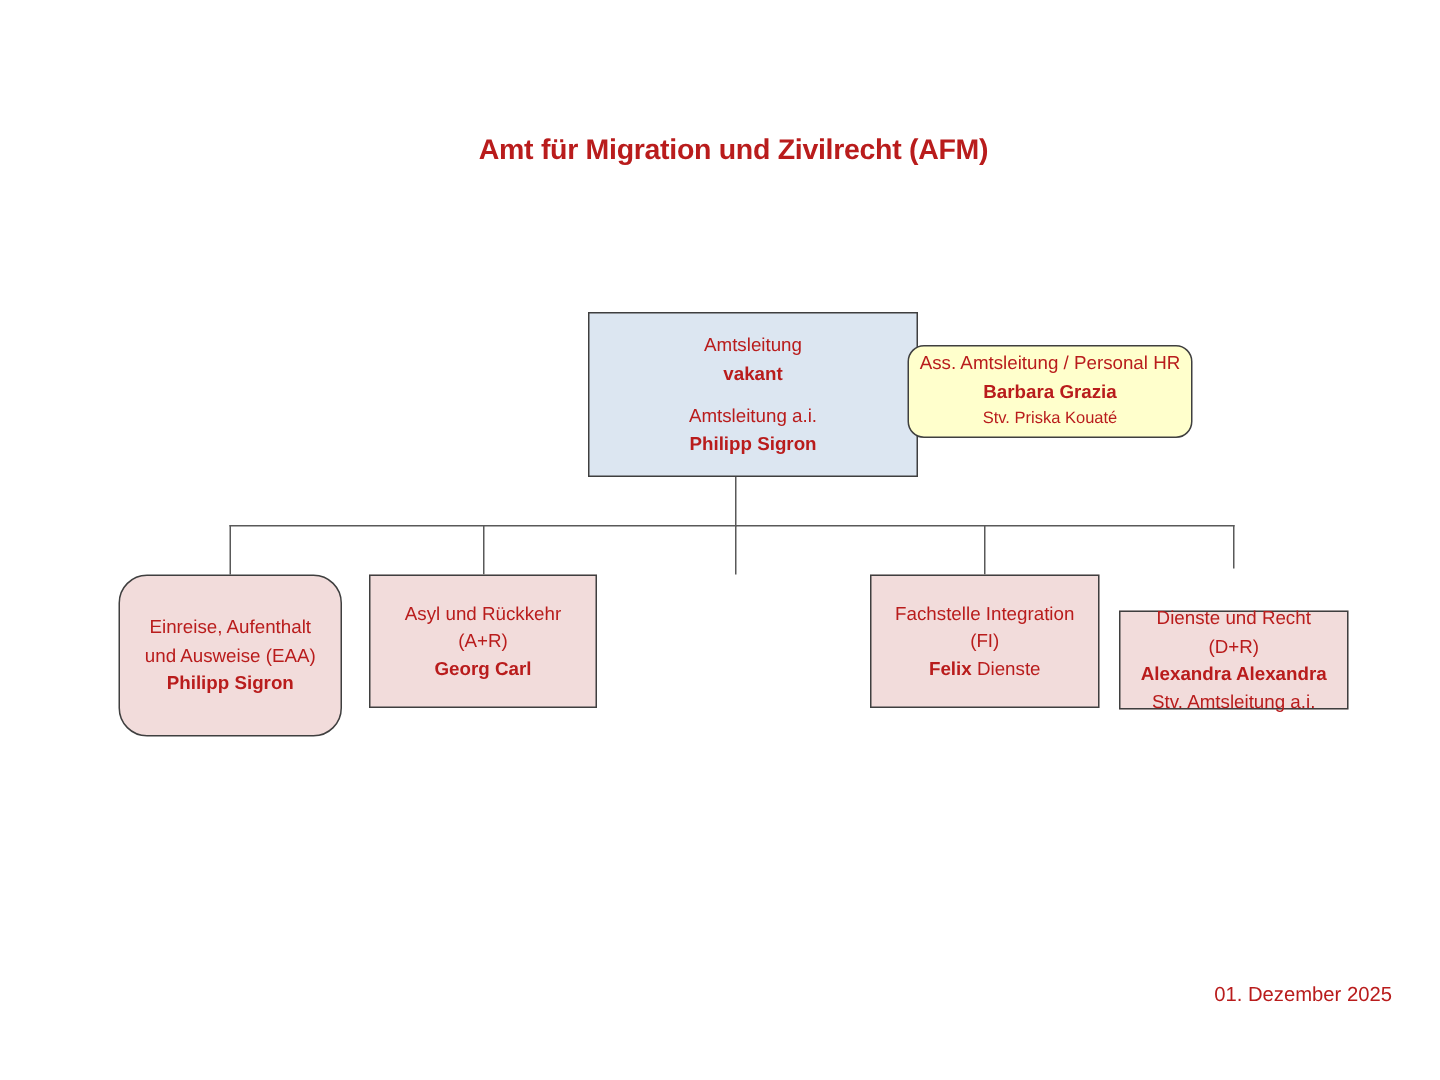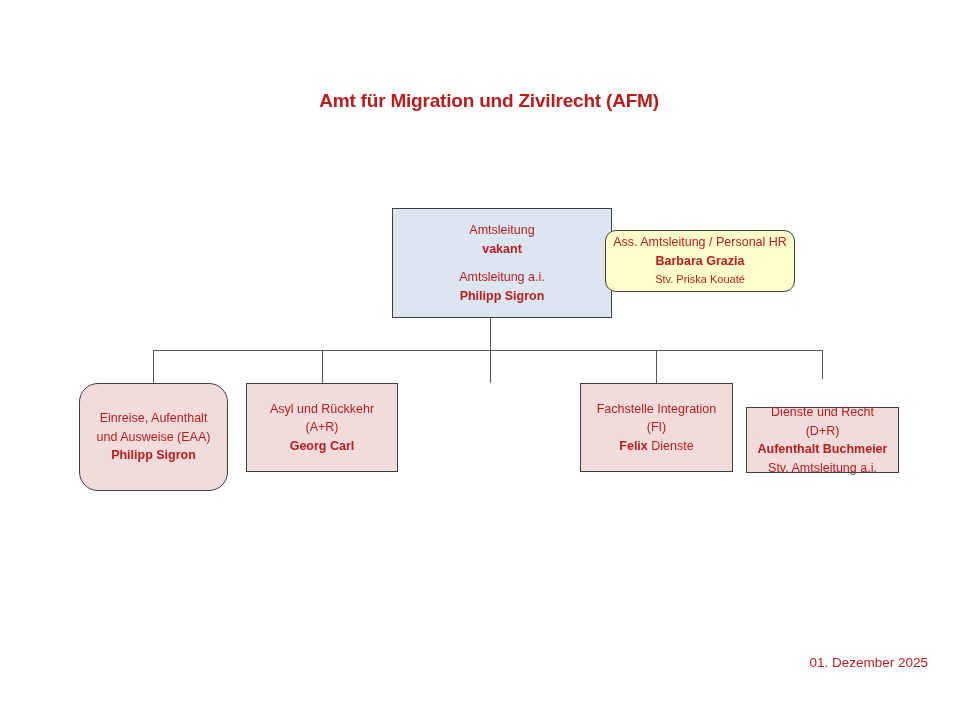--- a/index.html
+++ b/index.html
@@ -127,19 +127,19 @@
 
   <div class="box dept-box dept-4">
     <div>Fachstelle Integration</div>
     <div>(FI)</div>
     <div><span class="bold">Felix</span> <span>Dienste</span></div>
   </div>
 
   <div class="box dept-box dept-5">
     <div>Dienste und Recht</div>
     <div>(D+R)</div>
-    <div class="bold">Aufenthalt Buchmeier</div>
+    <div class="bold">Alexandra Alexandra</div>
     <div>Stv. Amtsleitung a.i.</div>
   </div>
 
   <div class="date-label">01. Dezember 2025</div>
 
 </div>
 
 </body></html>

